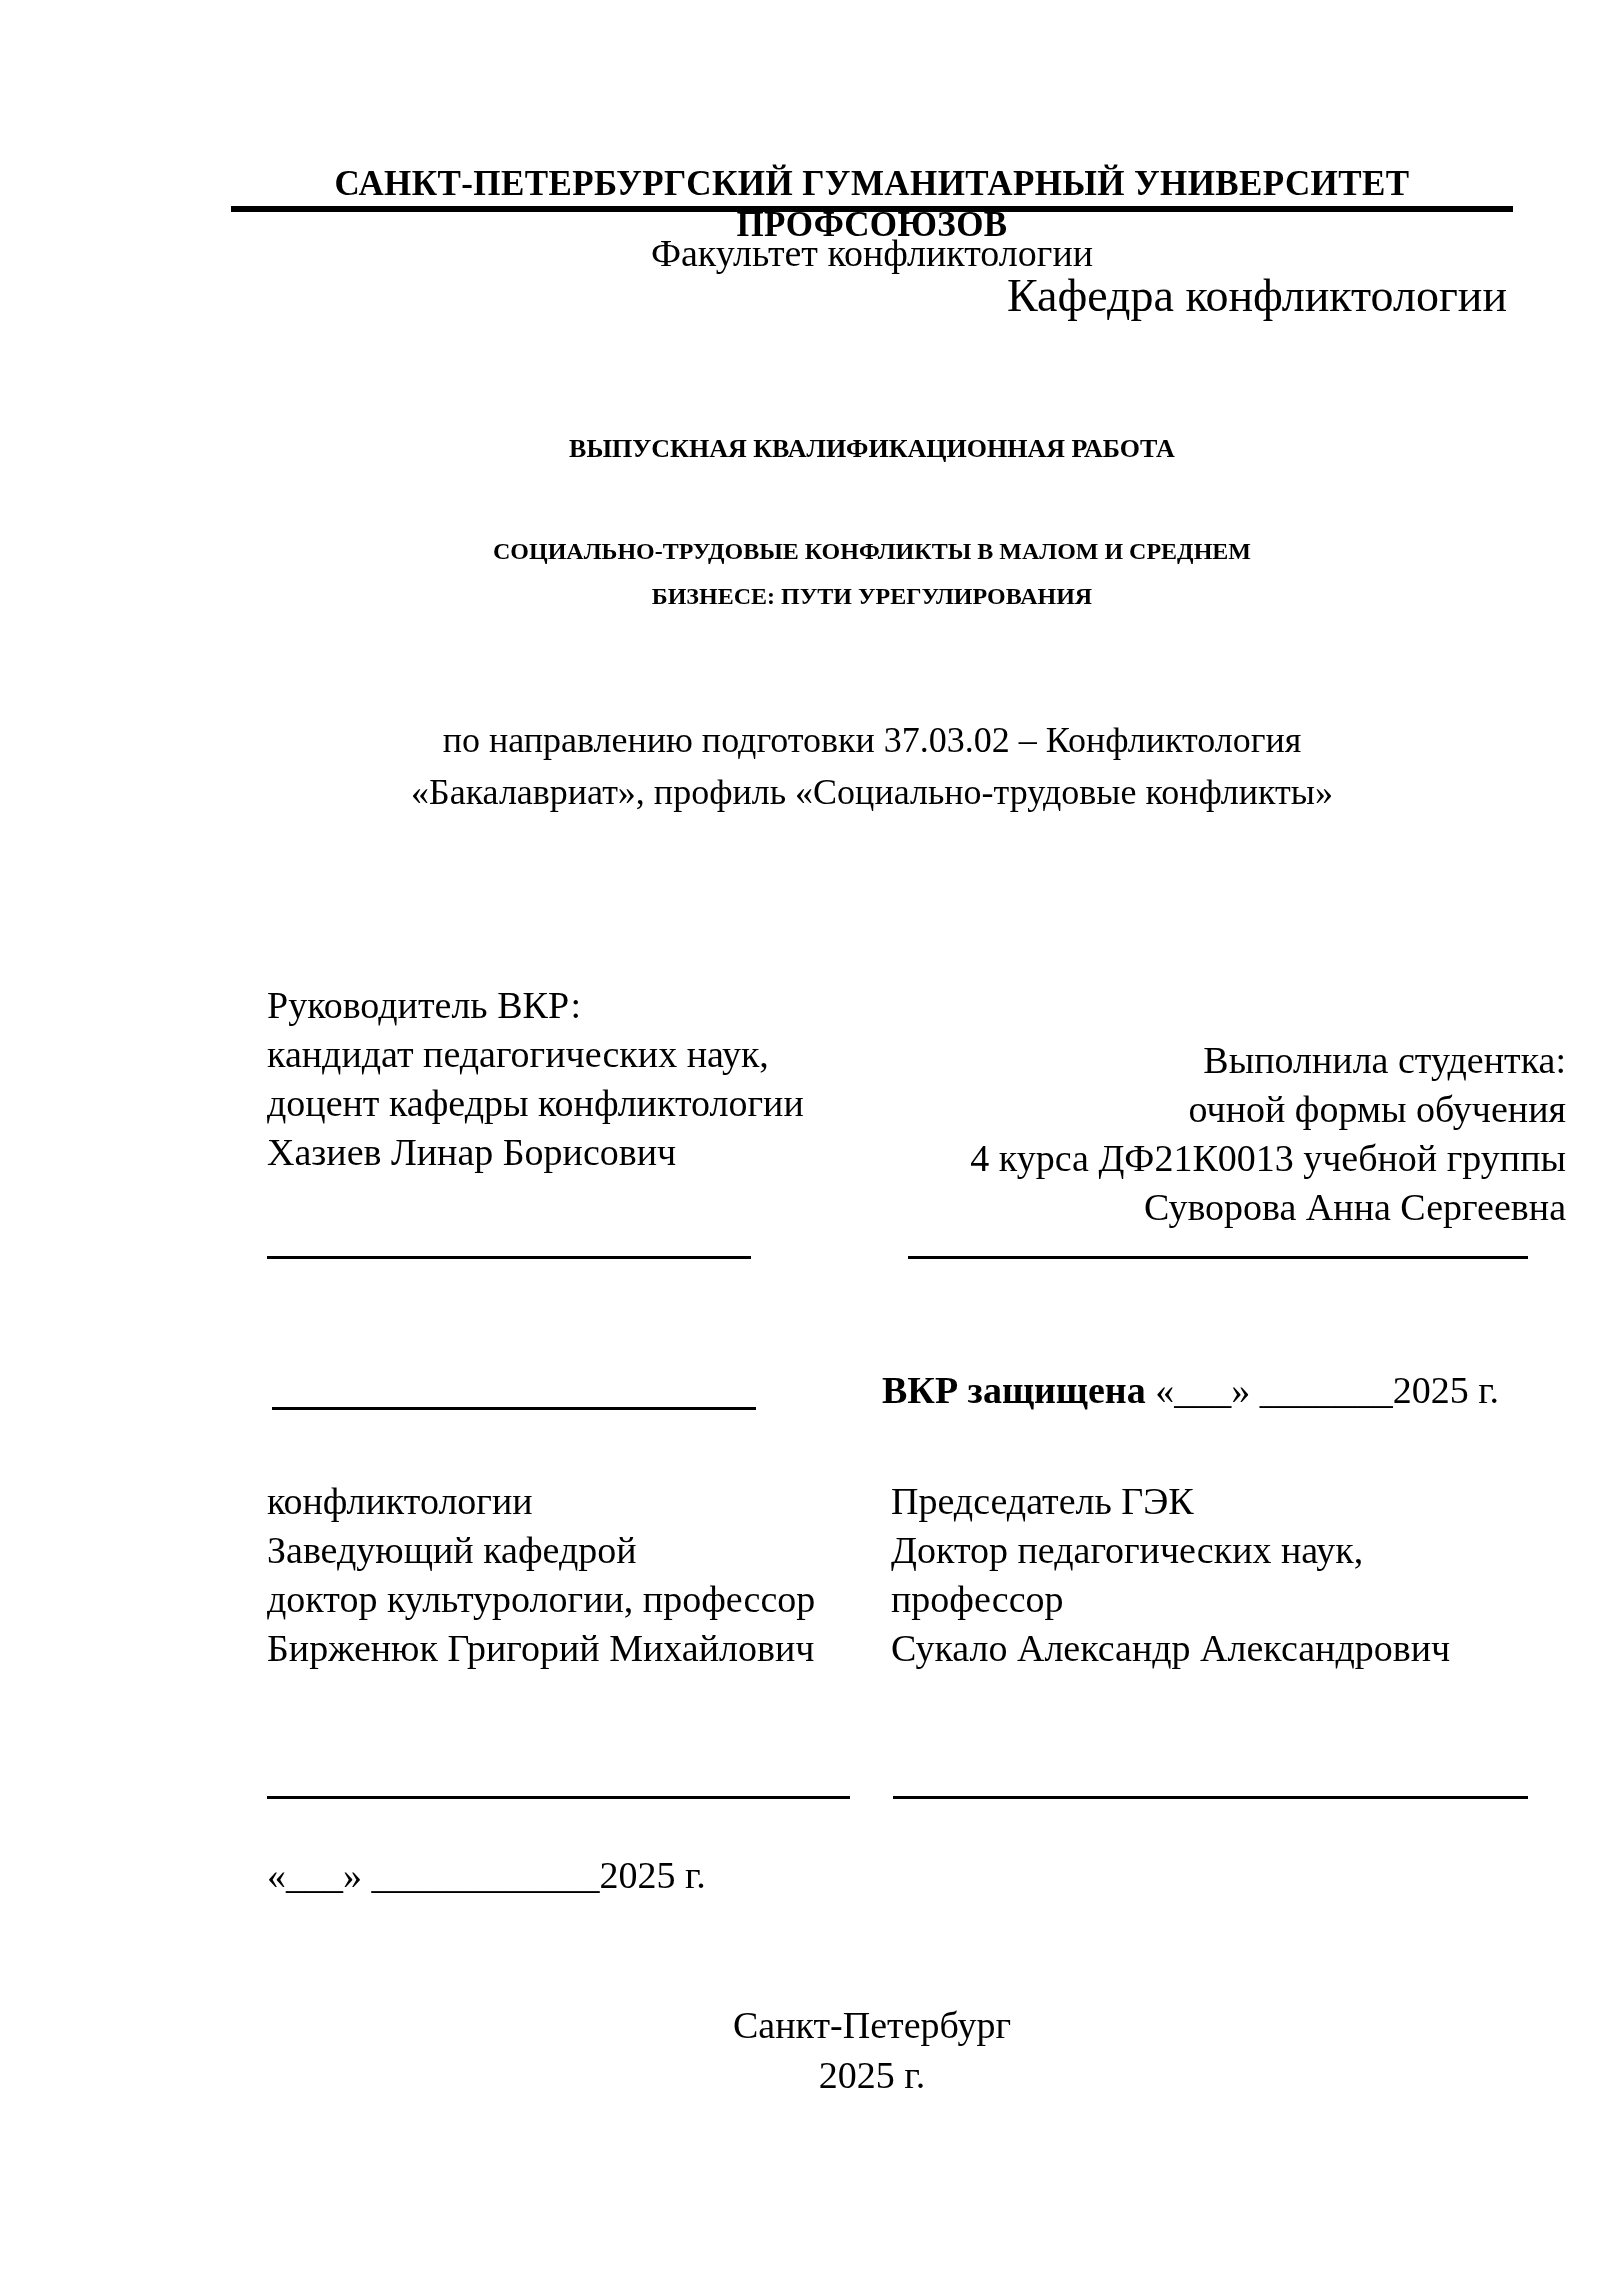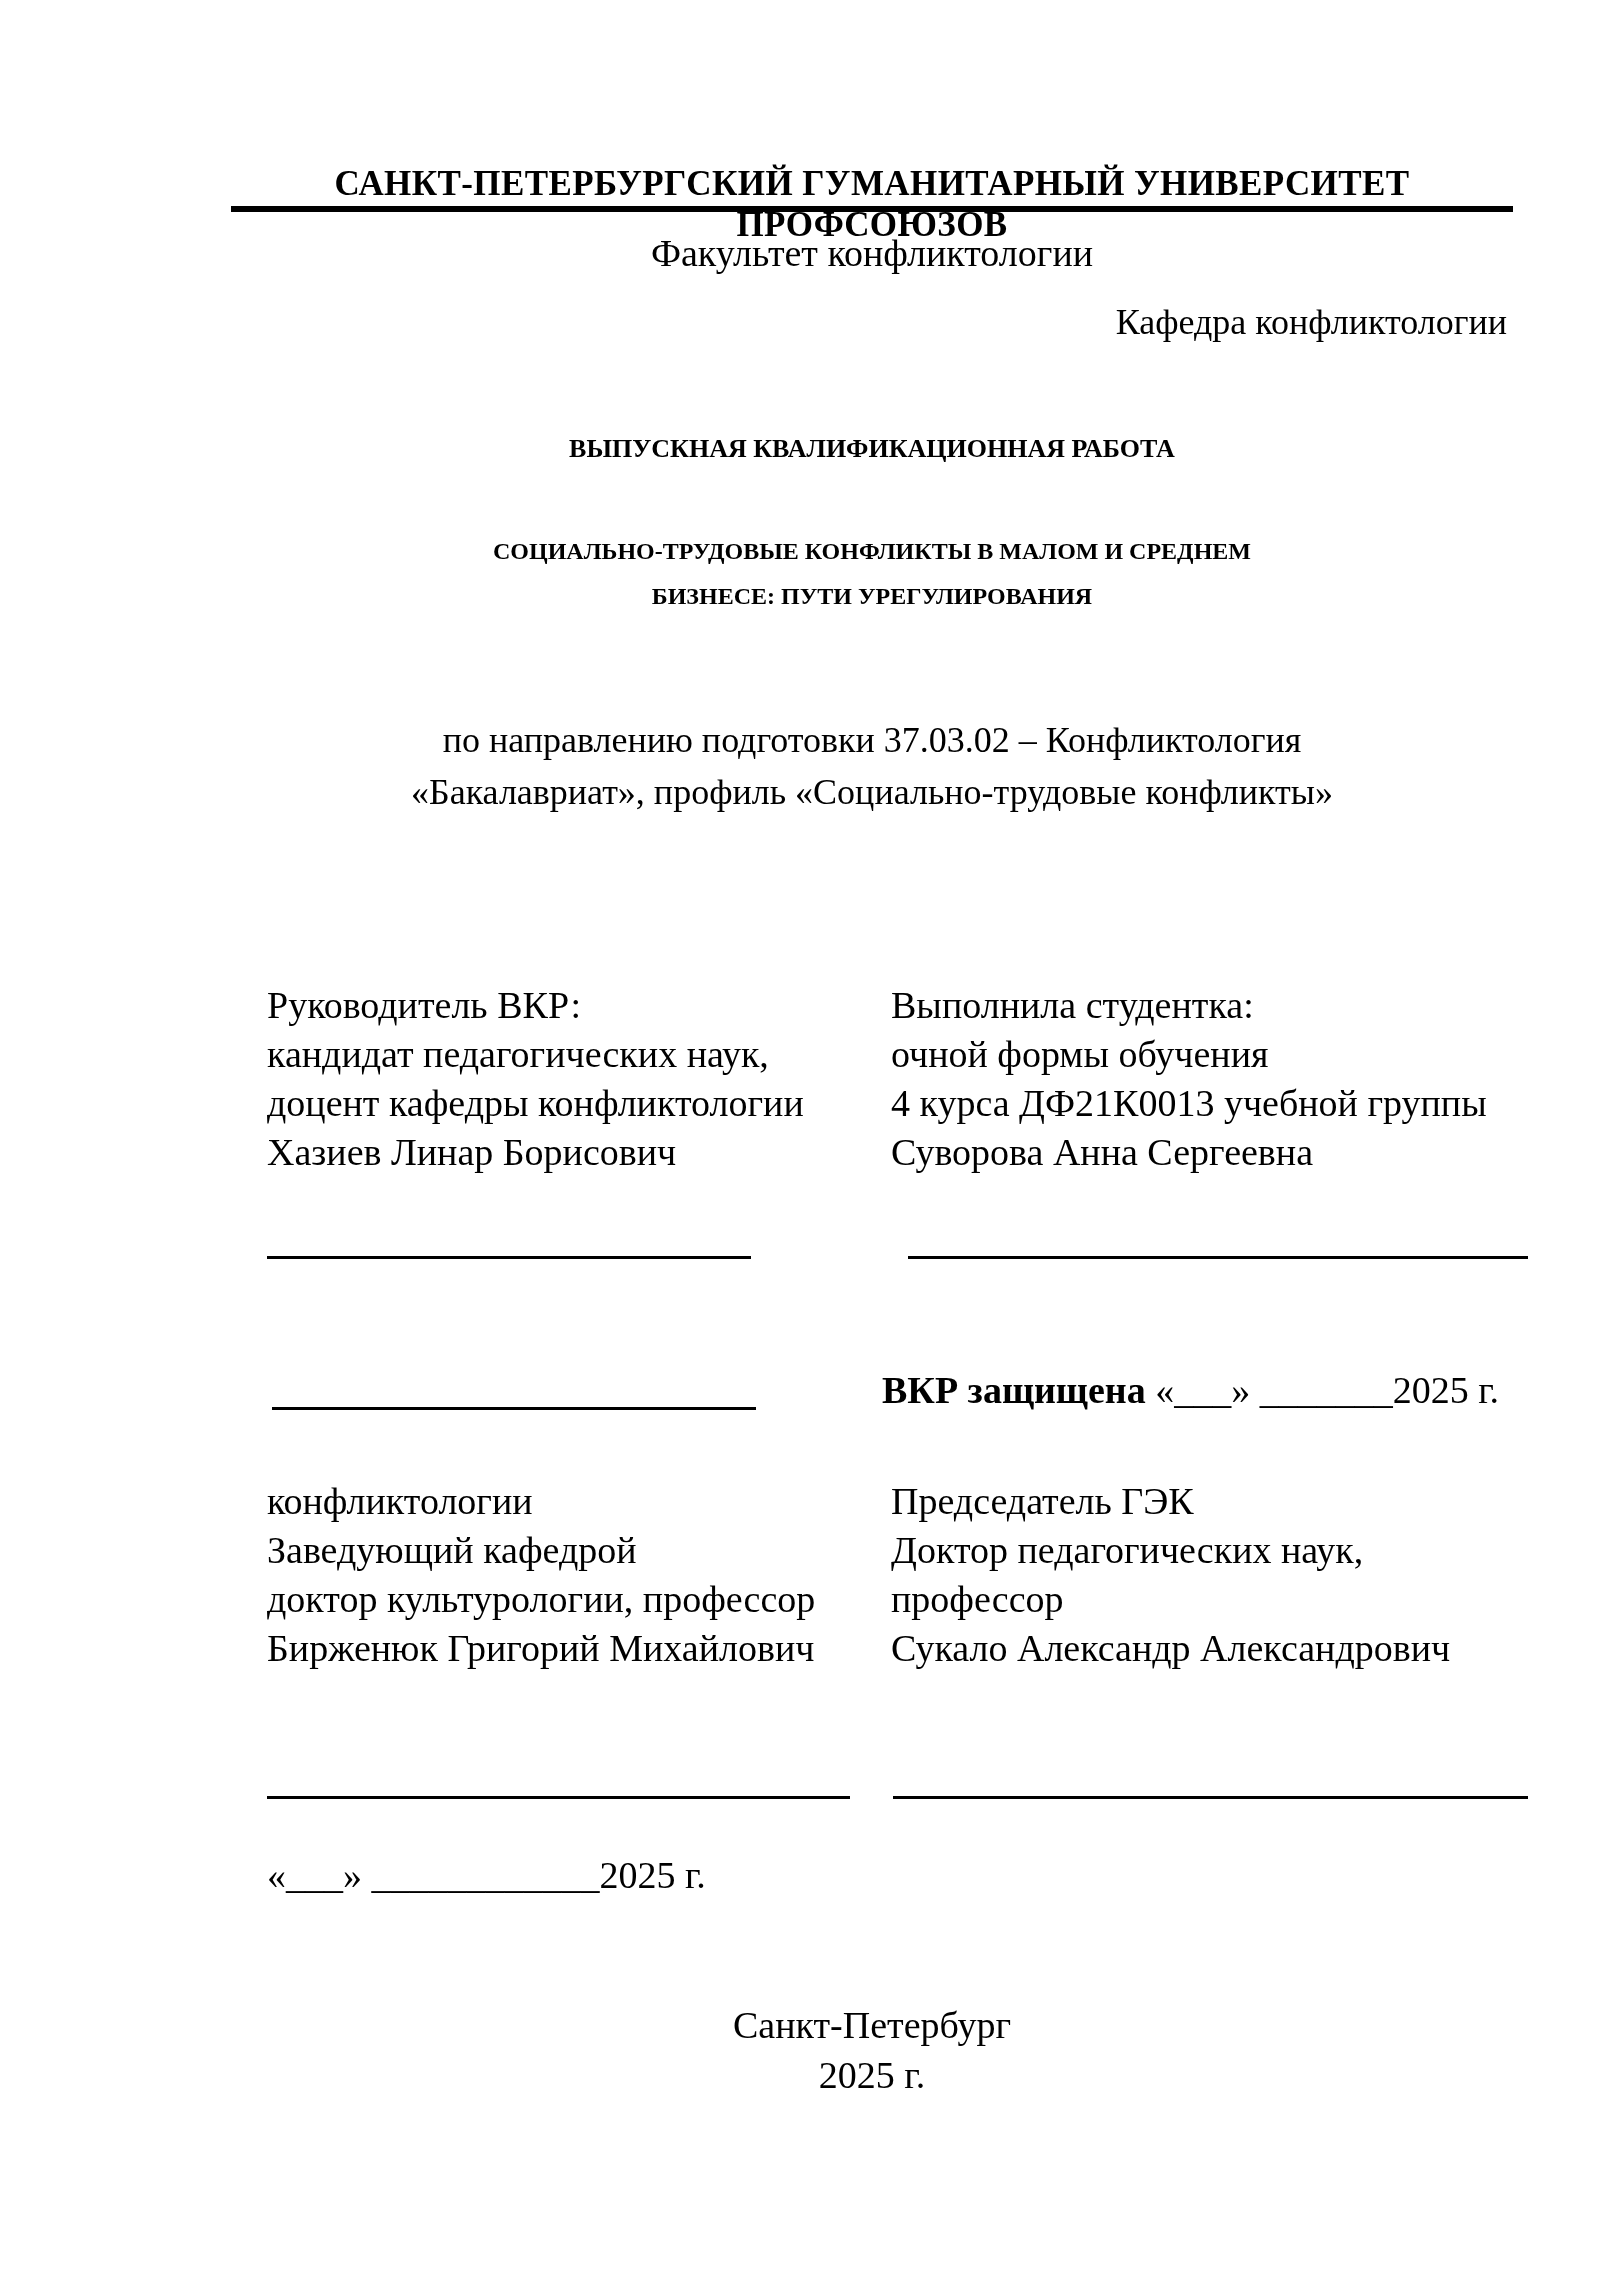--- a/index.html
+++ b/index.html
@@ -14,29 +14,29 @@
   }
   .abs { position:absolute; }
   .content { left:231px; width:1282px; }
   .center { text-align:center; }
   .right { text-align:right; }
   .bold { font-weight:bold; }
 
   .university   { top:163px; font-size:35px; line-height:41px; letter-spacing:0.4px; }
   .header-rule  { top:206px; height:6.3px; background:#000; }
   .faculty      { top:231px; font-size:38px; line-height:44px; }
-  .department   { top:300px; font-size:36px; line-height:44px; width:1276px; }
+  .department   { top:274px; font-size:46px; line-height:44px; width:1276px; }
 
   .work-type    { top:427px; font-size:26px; line-height:44px; }
   .thesis-title { top:529px; font-size:24px; line-height:45px; }
   .program      { top:714px; font-size:36px; line-height:52px; }
 
   .txtblock { font-size:38px; line-height:49px; }
   .supervisor-block { top:981px; left:267px;  width:550px; }
-  .student-block    { top:981px; left:891px; width:675px; }
+  .student-block    { top:1036px; left:891px; width:675px;text-align:right; }
 
   .sig { border-bottom:3.1px solid #000; height:0; }
   .sig1-left  { top:1256px; left:267px;  width:484px; }
   .sig1-right { top:1256px; left:908px; width:620px; }
   .sig2-left  { top:1407px; left:272px;  width:484px; }
   .sig3-left  { top:1796px; left:267px;  width:583px; }
   .sig3-right { top:1796px; left:893px; width:635px; }
 
   .defense-line { top:1368px; left:882px; font-size:38px; line-height:44px; white-space:nowrap; }
   .head-block   { top:1477px; left:267px;  width:550px; }

